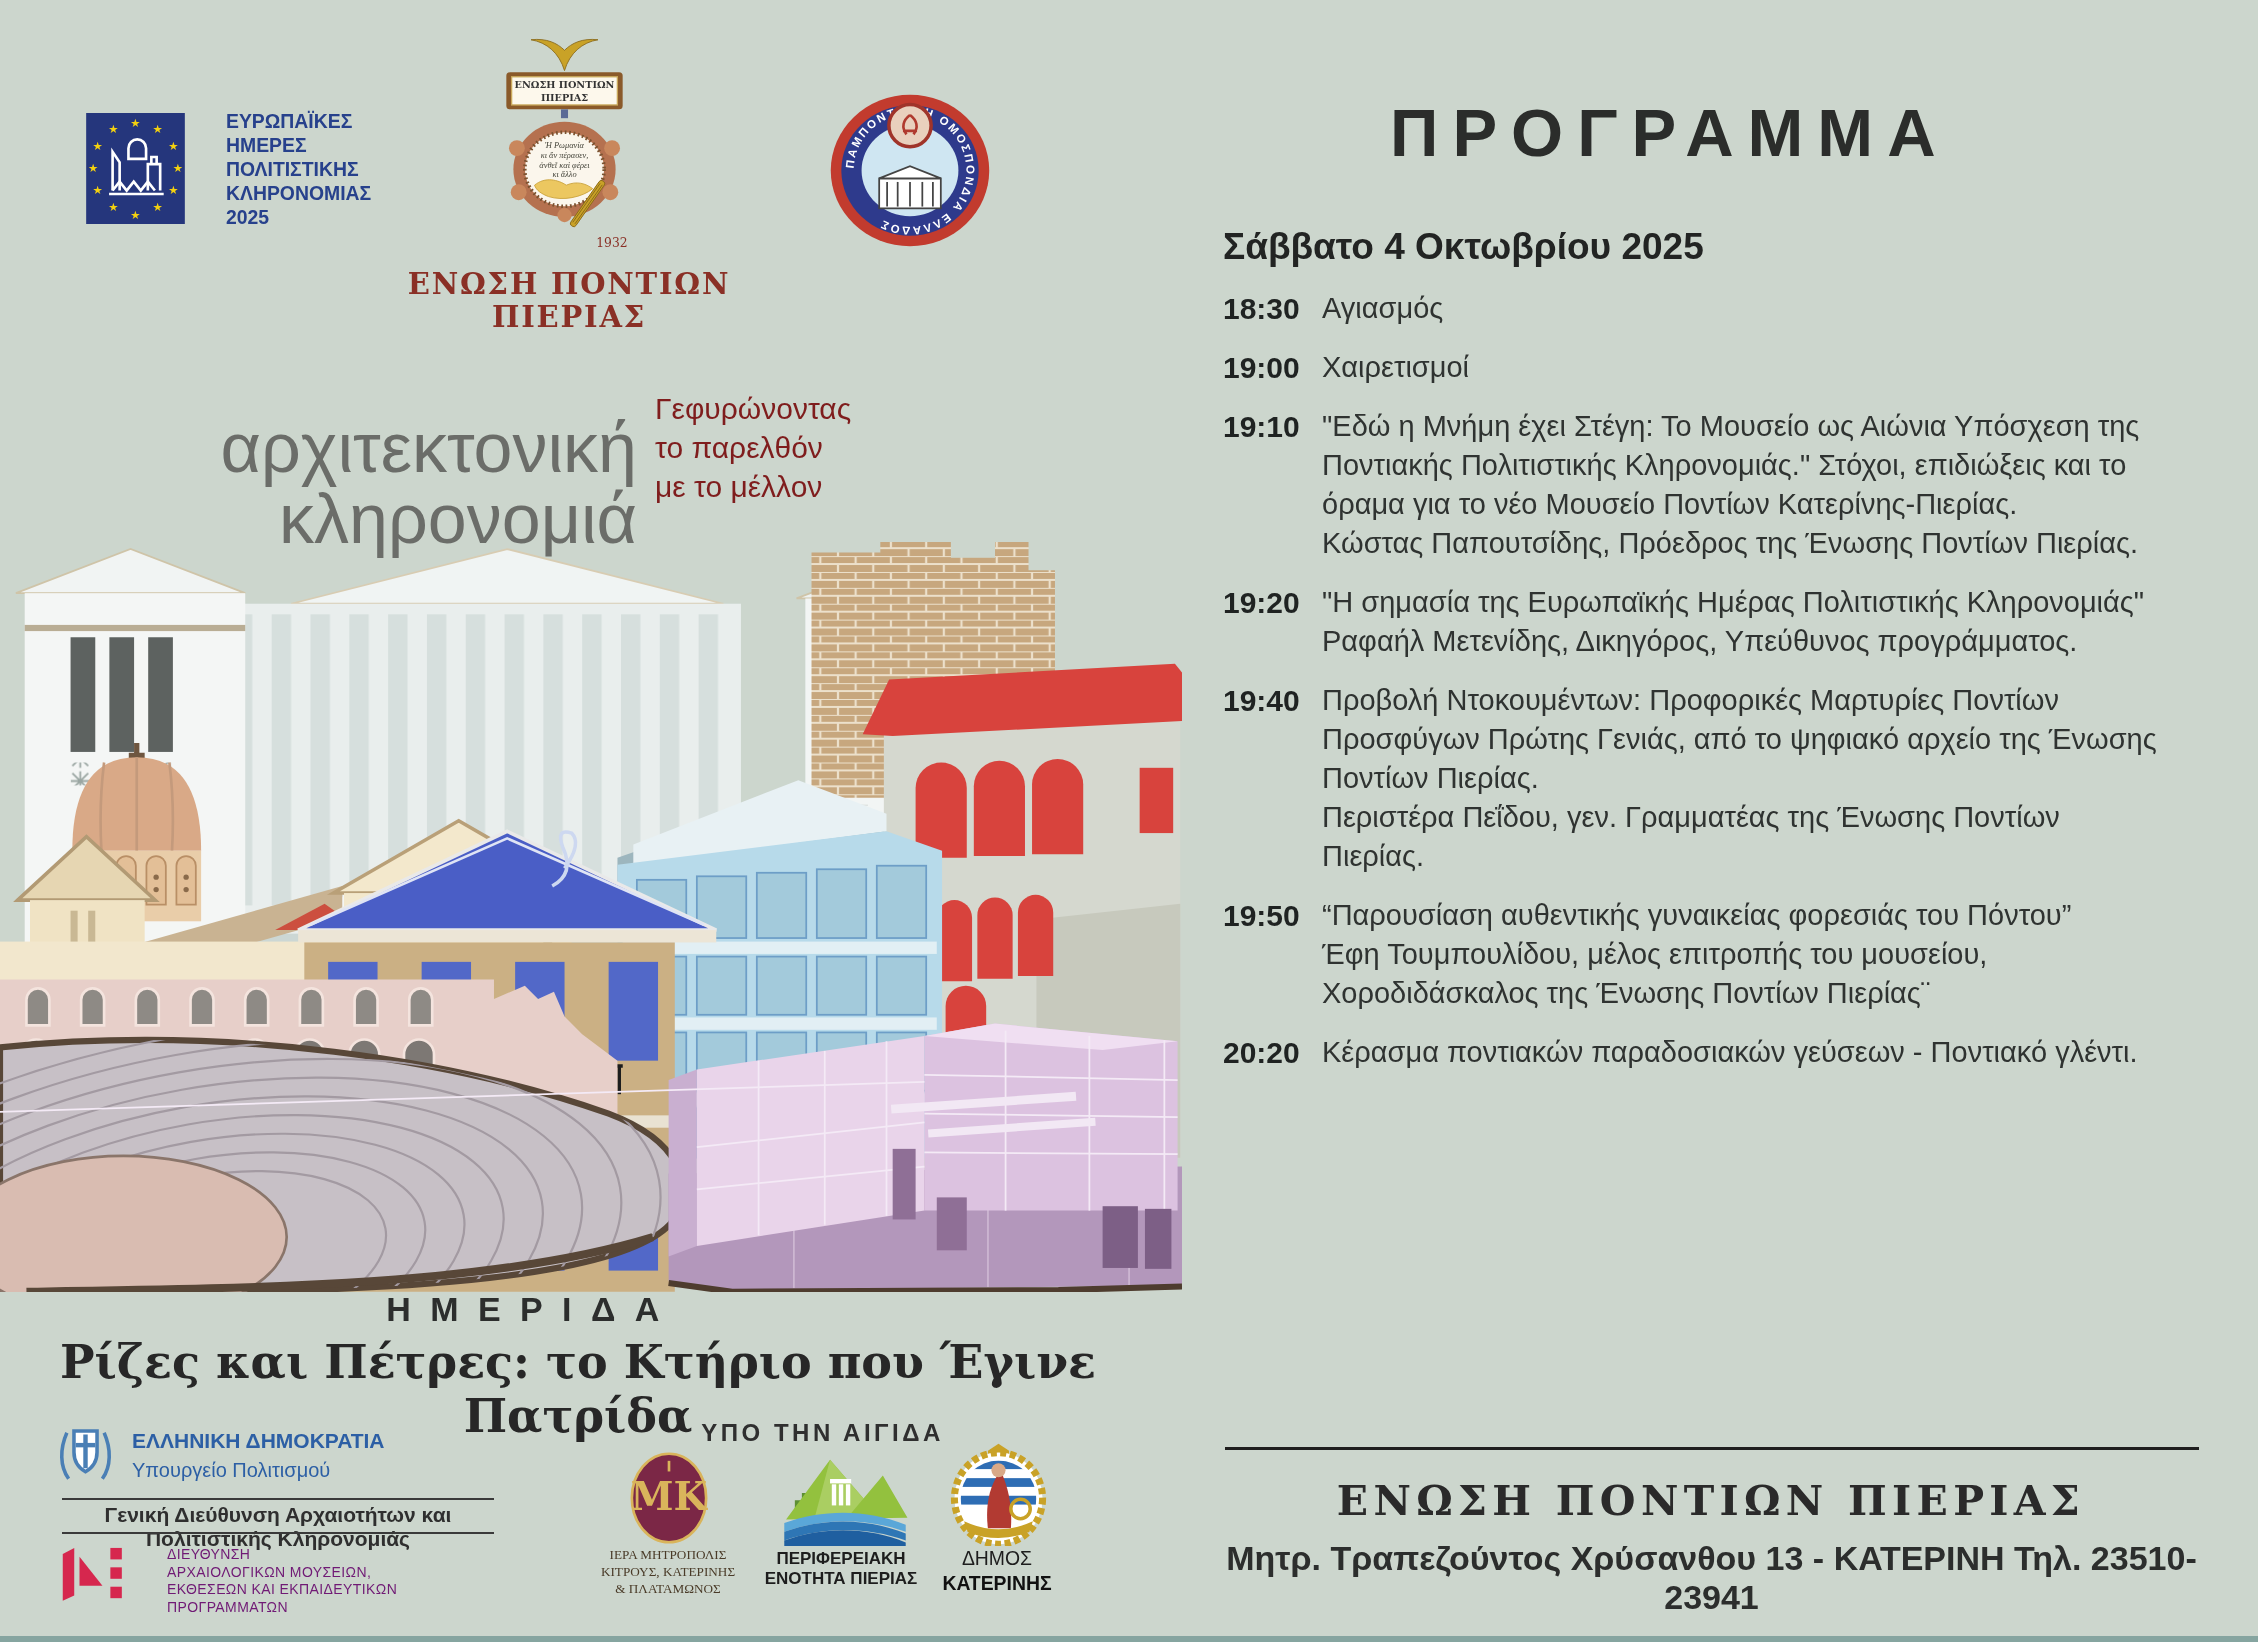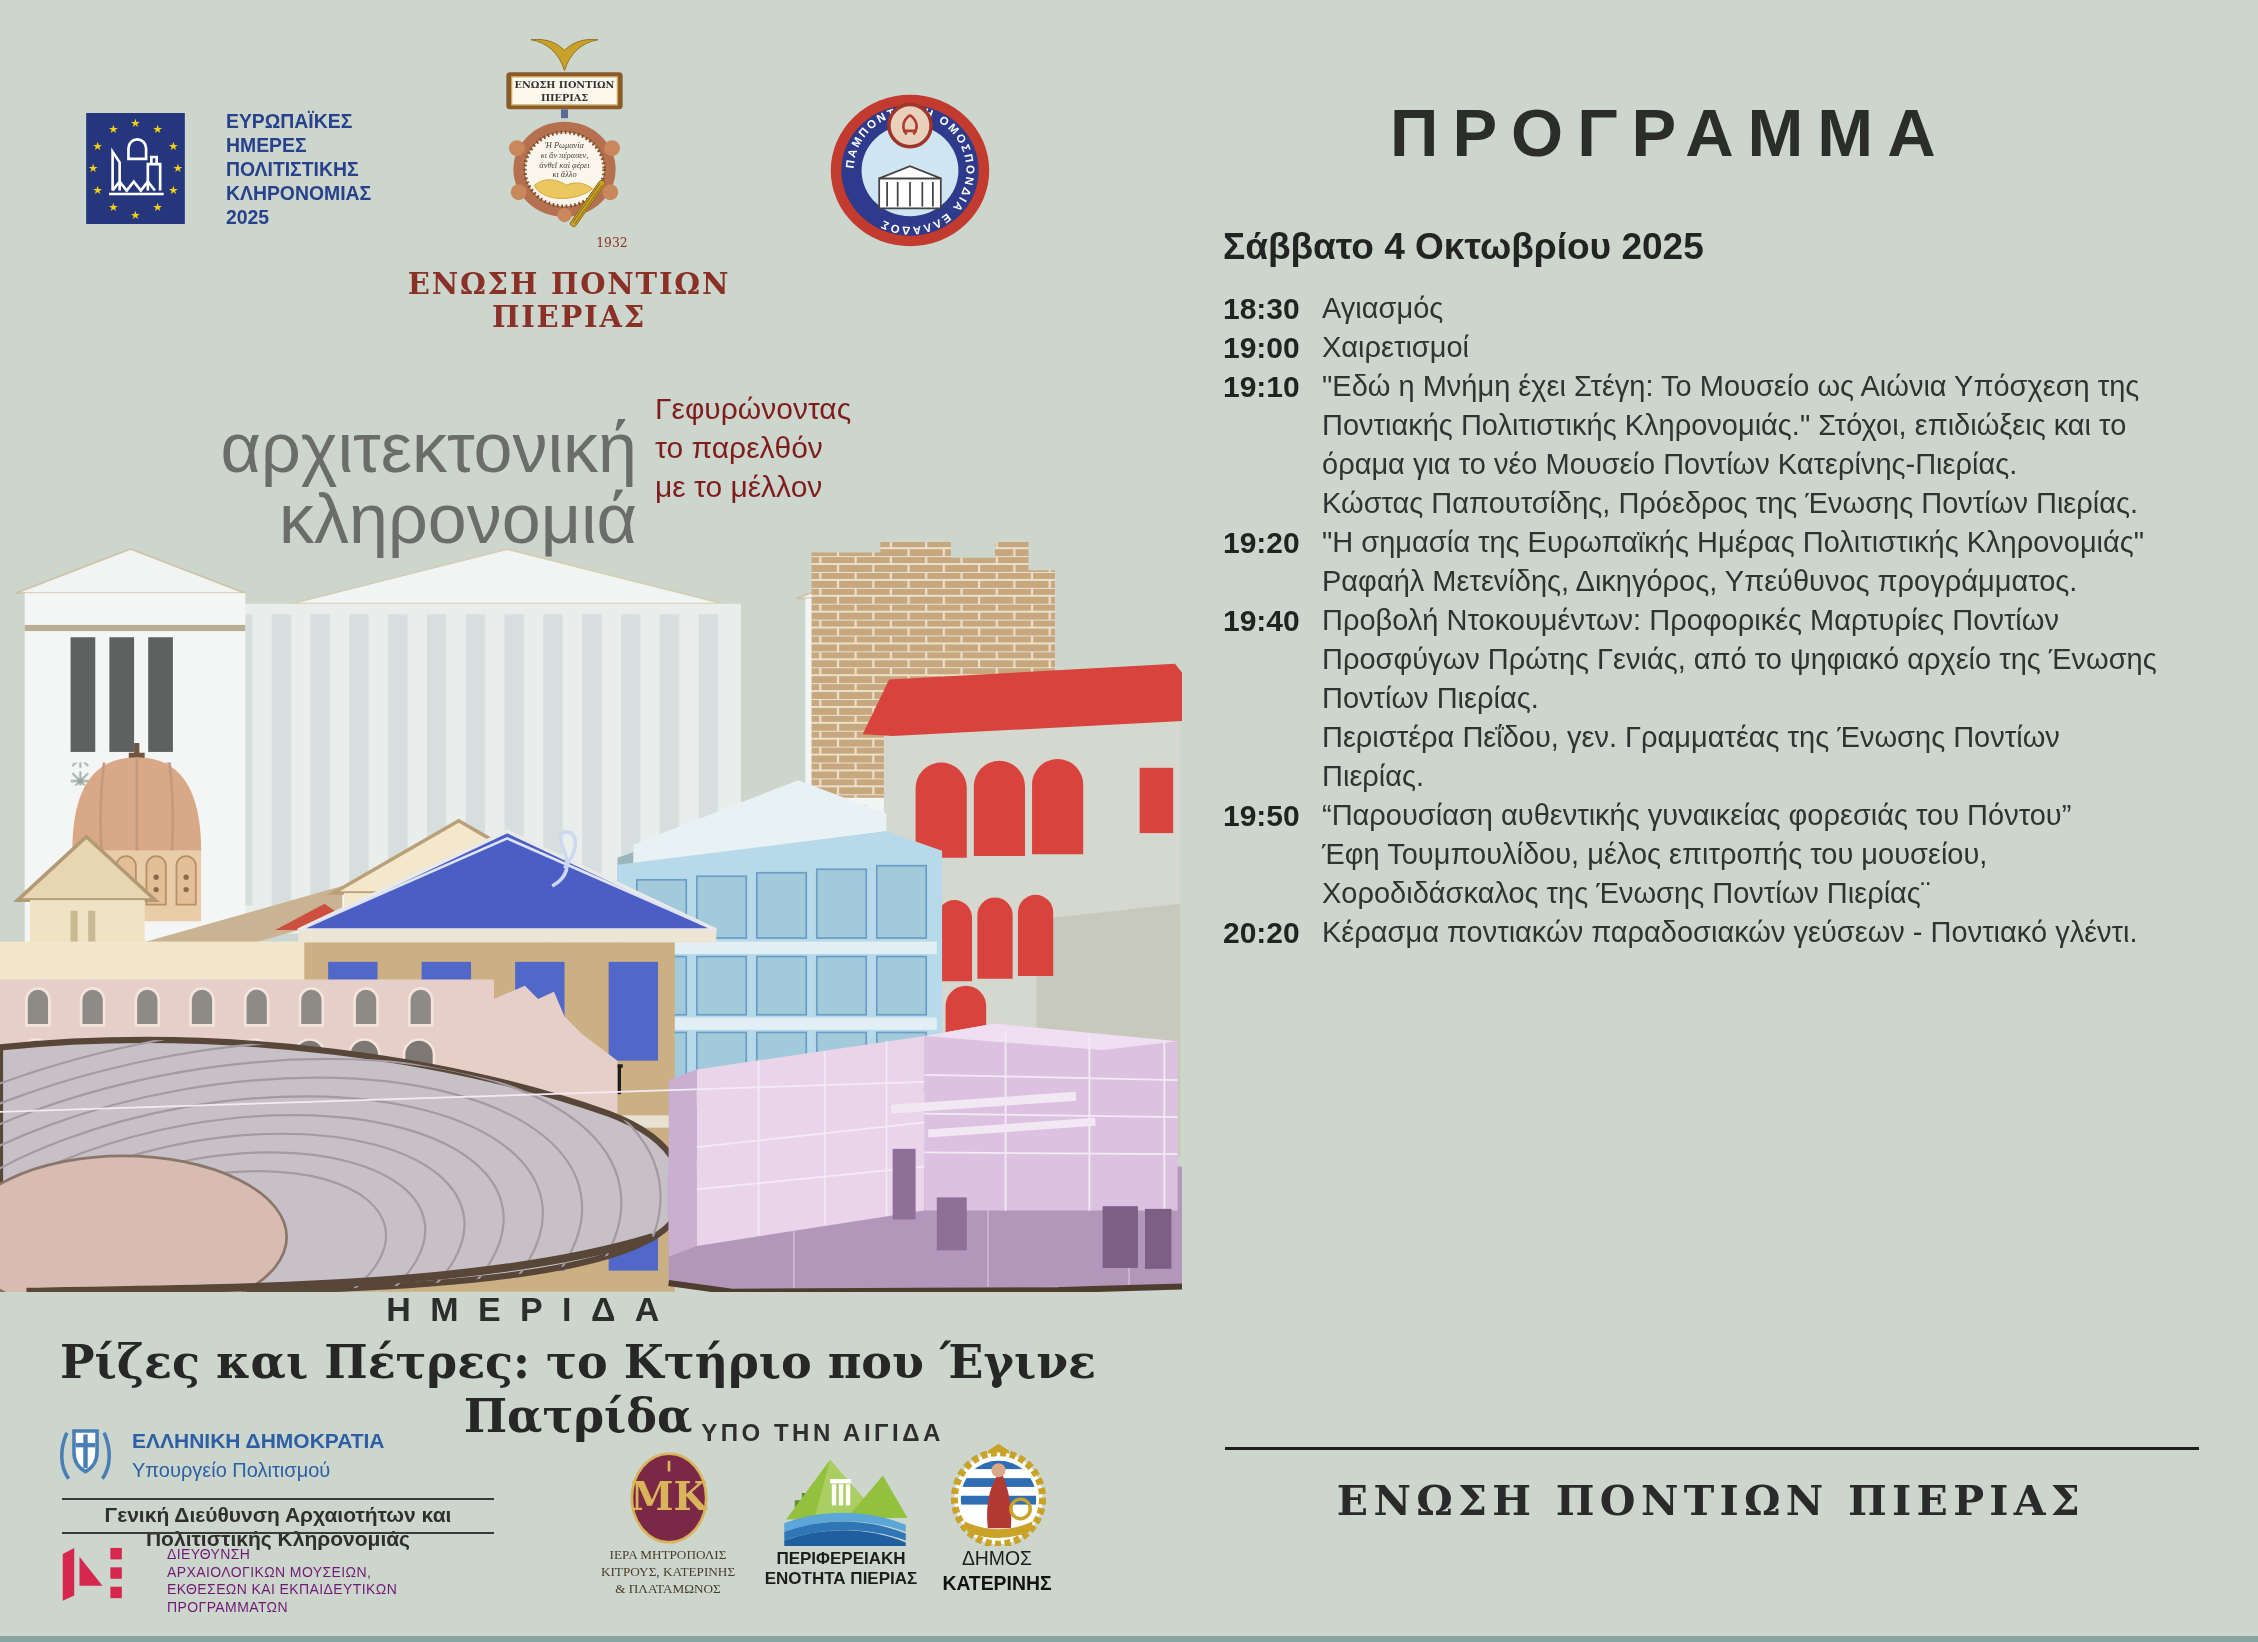--- a/index.html
+++ b/index.html
@@ -37,21 +37,21 @@
   .spon-2{left:753px;top:1549px;width:176px;text-align:center;
           font:bold 17px/20px "Liberation Sans",sans-serif;color:#1d1d1d;}
   .spon-3a{left:909px;top:1547px;width:176px;text-align:center;
            font:19.4px "Liberation Sans",sans-serif;color:#1d1d1d;}
   .spon-3b{left:909px;top:1572px;width:176px;text-align:center;
            font:bold 19.4px "Liberation Sans",sans-serif;color:#111;}
   
   .prog-h{left:1390px;top:94px;font:bold 67px "Liberation Sans",sans-serif;
           letter-spacing:14px;color:#2b2d2b;}
   .prog-date{left:1223px;top:226px;font:bold 37px "Liberation Sans",sans-serif;color:#222423;}
-  .prog-list{left:1223px;top:289px;width:1020px;display:flex;flex-direction:column;}
+  .prog-list{left:1223px;top:289px;width:1020px;display:flex;flex-direction:column;gap:20px;}
   .prog-item{display:flex;align-items:flex-start;}
   .prog-time{width:99px;flex:0 0 99px;font:bold 30px/39px "Liberation Sans",sans-serif;color:#1f2322;}
   .prog-text{width:918px;font:29px/39px "Liberation Sans",sans-serif;color:#2f3331;}
   .prog-rule{left:1225px;top:1447px;width:974px;height:2.6px;background:#1f1f1f;}
   .prog-org{left:1226px;top:1477px;width:970px;text-align:center;
             font:bold 41px "DejaVu Serif",serif;letter-spacing:5.3px;color:#2a2a2a;}
   .prog-addr{left:1200px;top:1539px;width:1023px;text-align:center;
              font:bold 34px "Liberation Sans",sans-serif;color:#2c2e2d;}
   .bottom-bar{left:0;top:1636px;width:2258px;height:7px;background:#86a5a0;}
 </style>
@@ -516,16 +516,17 @@
 Χοροδιδάσκαλος της  Ένωσης Ποντίων Πιερίας¨</div>
     </div>
     <div class="prog-item">
       <div class="prog-time">20:20</div>
       <div class="prog-text ml">Κέρασμα ποντιακών παραδοσιακών γεύσεων - Ποντιακό γλέντι.</div>
     </div>
   </div>
 
   <div class="abs prog-rule"></div>
   <div class="abs prog-org">ΕΝΩΣΗ ΠΟΝΤΙΩΝ ΠΙΕΡΙΑΣ</div>
+  <div class="abs prog-addr">Μητρ. Τραπεζούντος Χρύσανθου 13 - ΚΑΤΕΡΙΝΗ   Τηλ. 23510-23941</div>
 
   <div class="abs bottom-bar"></div>
 </div>
 
 
 </body></html>

